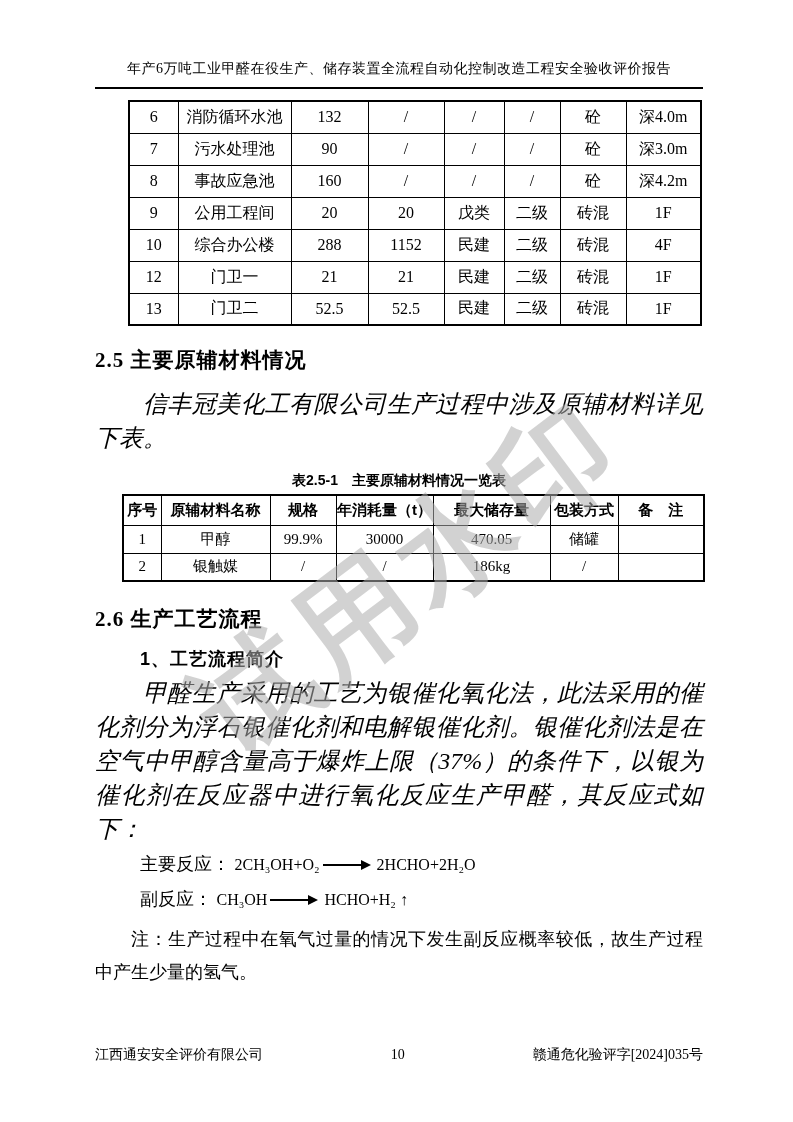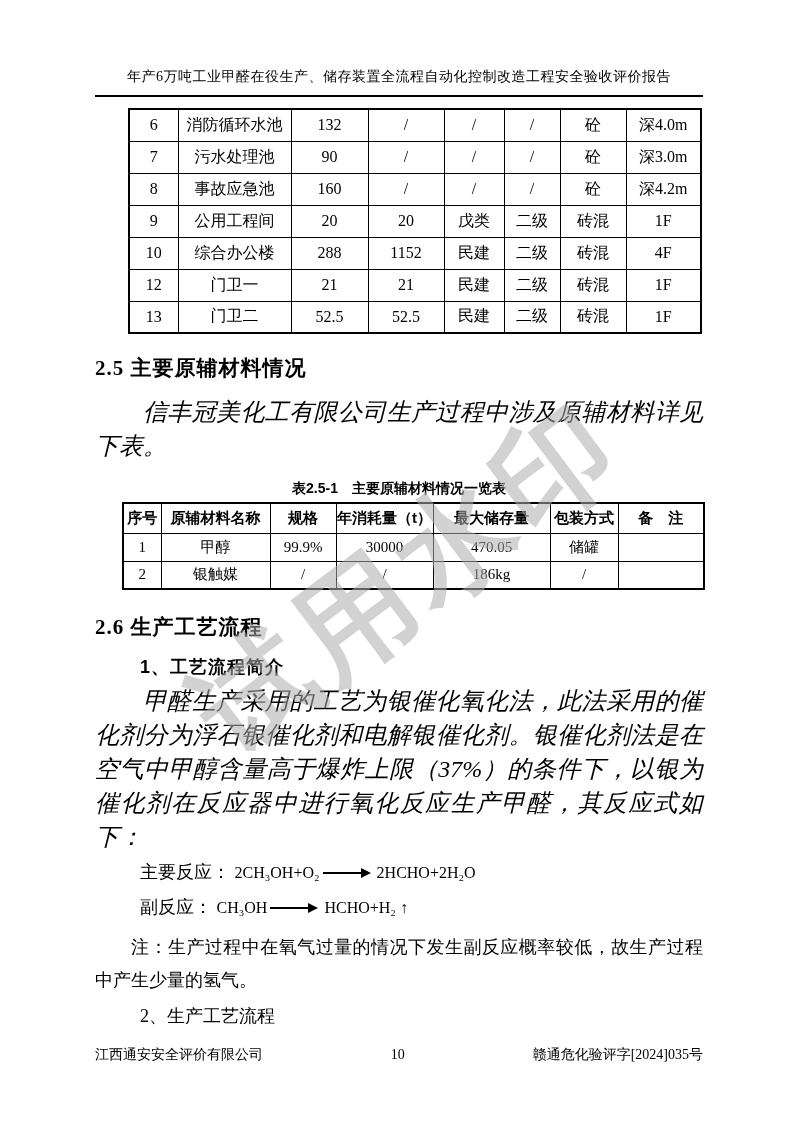--- a/index.html
+++ b/index.html
@@ -1,18 +1,18 @@
 <!DOCTYPE html>
 <html><head>
 <meta charset="utf-8">
 <style>
   * { margin:0; padding:0; box-sizing:border-box; }
   html,body { width:793px; height:1122px; background:#ffffff; }
   body { position:relative; font-family:"Liberation Serif","DejaVu Serif",serif; color:#000; overflow:hidden; }
-  .content { position:absolute; left:95px; top:16px; width:608px; }
+  .content { position:absolute; left:95px; top:8px; width:608px; }
 
   .doc-header { margin-top:52px; text-align:center; font-size:14px; letter-spacing:0.5px;
                 padding-bottom:9px; border-bottom:2px solid #000; }
 
   table { border-collapse:collapse; table-layout:fixed; }
   table, td, th { border:1px solid #000; }
   .tbl1, .tbl2 { border:2px solid #000; }
   td, th { text-align:center; vertical-align:middle; overflow:hidden; white-space:nowrap; }
 
   .tbl1 { margin:11px 0 0 33px; width:572px; font-size:16px; }
@@ -207,21 +207,20 @@
     <span class="formula">2CH₃OH+O₂</span><span class="arrow"></span><span class="formula">2HCHO+2H₂O</span>
   </div>
 
   <div class="reaction">
     <span>副反应：</span>
     <span class="formula">CH₃OH</span><span class="arrow"></span><span class="formula">HCHO+H₂ ↑</span>
   </div>
 
   <div class="note-par">注：生产过程中在氧气过量的情况下发生副反应概率较低，故生产过程中产生少量的氢气。</div>
 
-  <div class="sub-heading">2、生产工艺流程</div>
 
 
 
 </div>
 
 <div class="doc-footer">
   <span>江西通安安全评价有限公司</span>
   <span>10</span>
   <span>赣通危化验评字[2024]035号</span>
 </div>

